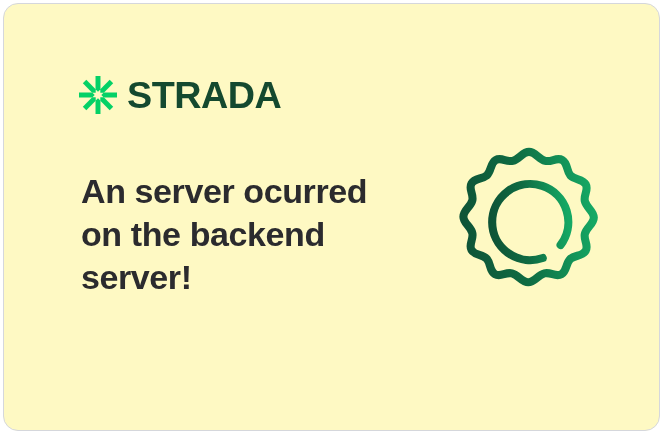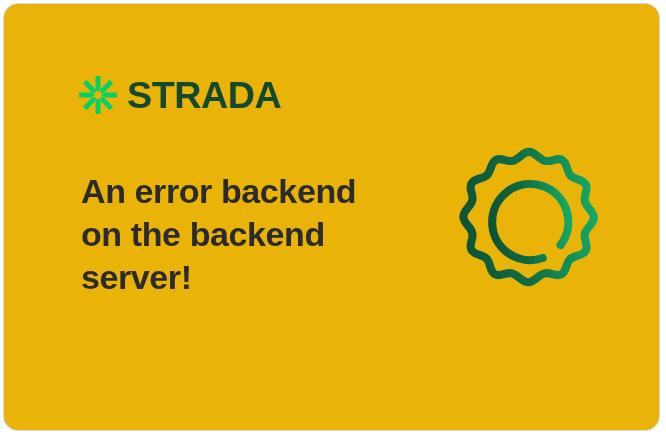--- a/index.html
+++ b/index.html
@@ -15,21 +15,21 @@
     -webkit-font-smoothing: antialiased;
   }
 
   #error-card {
     position: absolute;
     left: 3px;
     top: 3px;
     width: 657px;
     height: 428px;
     box-sizing: border-box;
-    background: #eab308;
+    background: #fef9c3;
     border: 1px solid #d5d7dc;
     border-radius: 15px;
   }
 
   
   #brand-lockup {
     position: absolute;
     left: 75px;
     top: 72px;
     display: flex;
@@ -98,21 +98,21 @@
           <path d="M43.5 0 H56.5 V34.8 L50 41.3 L43.5 34.8 Z" transform="rotate(45 50 50)"></path>
           <path d="M43.5 100 H56.5 V65.2 L50 58.7 L43.5 65.2 Z" transform="rotate(45 50 50)"></path>
           <path d="M0 43.5 V56.5 H34.8 L41.3 50 L34.8 43.5 Z" transform="rotate(45 50 50)"></path>
           <path d="M100 43.5 V56.5 H65.2 L58.7 50 L65.2 43.5 Z" transform="rotate(45 50 50)"></path>
         </g>
       </g>
     </svg>
     <span id="brand-wordmark">STRADA</span>
   </div>
 
-  <p id="error-message">An error backend on the backend server!</p>
+  <p id="error-message">An server ocurred on the backend server!</p>
 
   <svg id="gear-illustration" viewBox="0 0 200 200" aria-hidden="true">
     <defs>
       <linearGradient id="gearGrad" x1="0" y1="0.55" x2="1" y2="0.45">
         <stop offset="0%" stop-color="#0e5437"></stop>
         <stop offset="45%" stop-color="#0f6c43"></stop>
         <stop offset="100%" stop-color="#15a864"></stop>
       </linearGradient>
     </defs>
     <g fill="none" stroke="url(#gearGrad)" stroke-width="10" stroke-linecap="round" stroke-linejoin="round">

